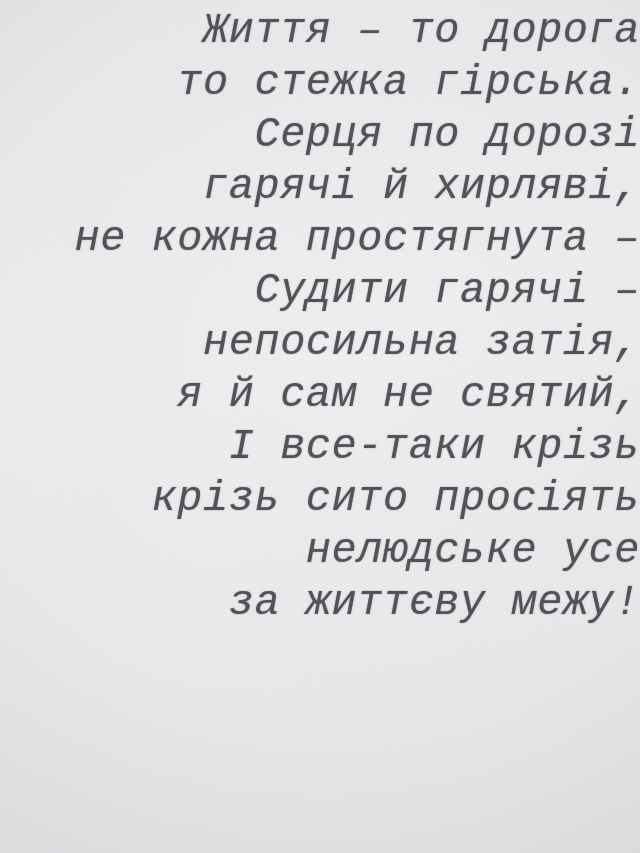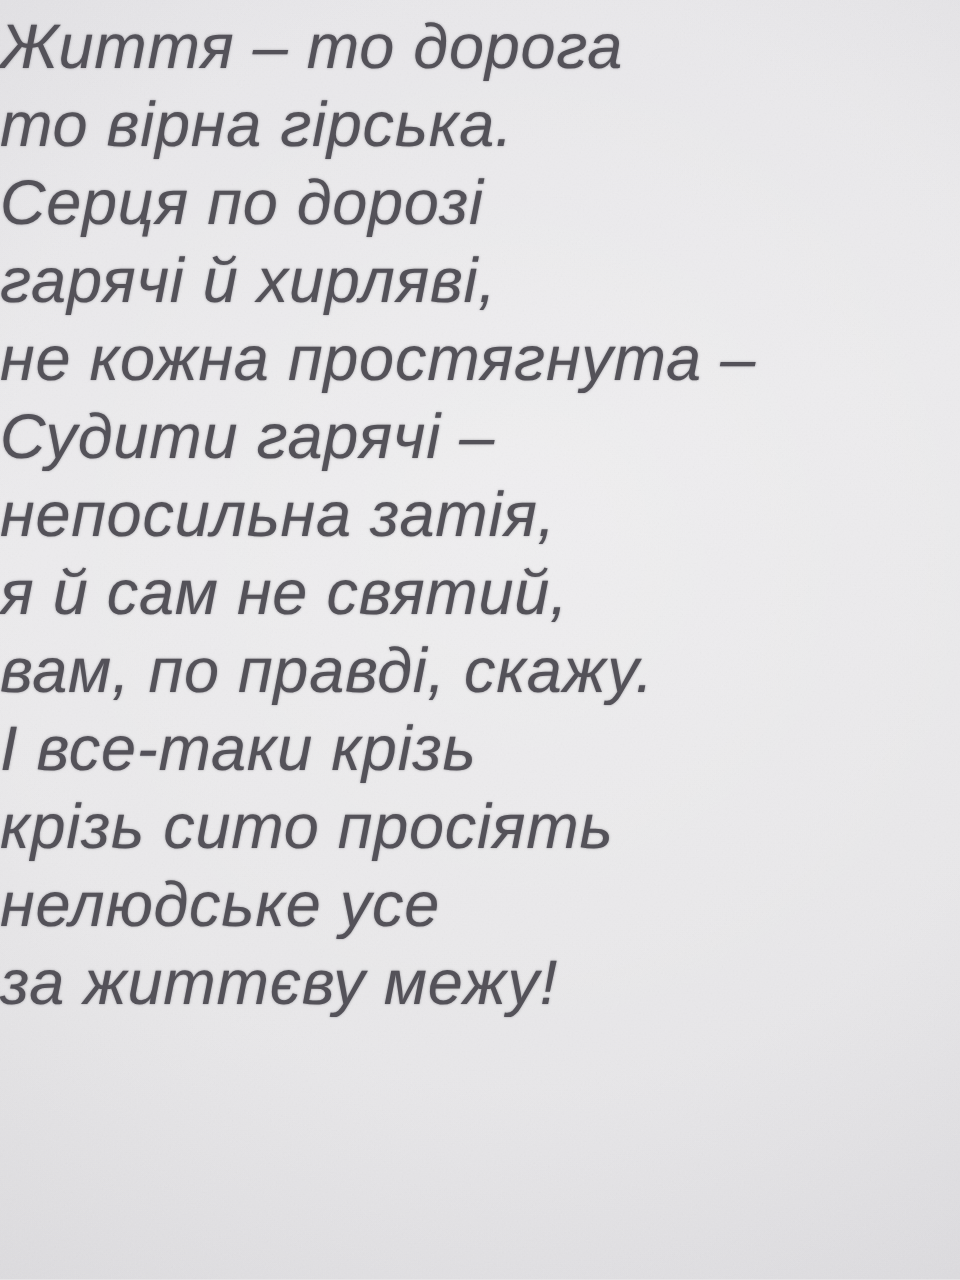--- a/index.html
+++ b/index.html
@@ -33,21 +33,22 @@
     position: absolute;
     inset: 0;
     width: 100%;
     height: 100%;
     pointer-events: none;
   }
   .poem {
     position: relative;
     z-index: 2;
     padding-top: 5px;
-    text-align: left;
+    text-align: right;
+    font-family: Liberation Mono, monospace;
   }
   .line {
     font-size: 42px;
     line-height: 52px;
     font-style: italic;
     font-weight: 400;
     letter-spacing: 0.5px;
     color: var(--ink);
     
     text-shadow: 0 0 1.6px rgba(84, 82, 89, 0.55);
@@ -65,26 +66,25 @@
       <feColorMatrix type="saturate" values="0"></feColorMatrix>
       <feComponentTransfer>
         <feFuncA type="linear" slope="0.055"></feFuncA>
       </feComponentTransfer>
     </filter>
     <rect width="640" height="853" filter="url(#noise)"></rect>
   </svg>
 
   <div class="poem">
     <p class="line">Життя – то дорога</p>
-    <p class="line">то вірна гірська.</p>
+    <p class="line">то стежка гірська.</p>
     <p class="line">Серця по дорозі</p>
     <p class="line">гарячі й хирляві,</p>
     <p class="line">не кожна простягнута –</p>
     <p class="line">Судити гарячі –</p>
     <p class="line">непосильна затія,</p>
     <p class="line">я й сам не святий,</p>
-    <p class="line">вам, по правді, скажу.</p>
     <p class="line">І все-таки крізь</p>
     <p class="line">крізь сито просіять</p>
     <p class="line">нелюдське усе</p>
     <p class="line">за життєву межу!</p>
   </div>
 </main>
 
 </body></html>

